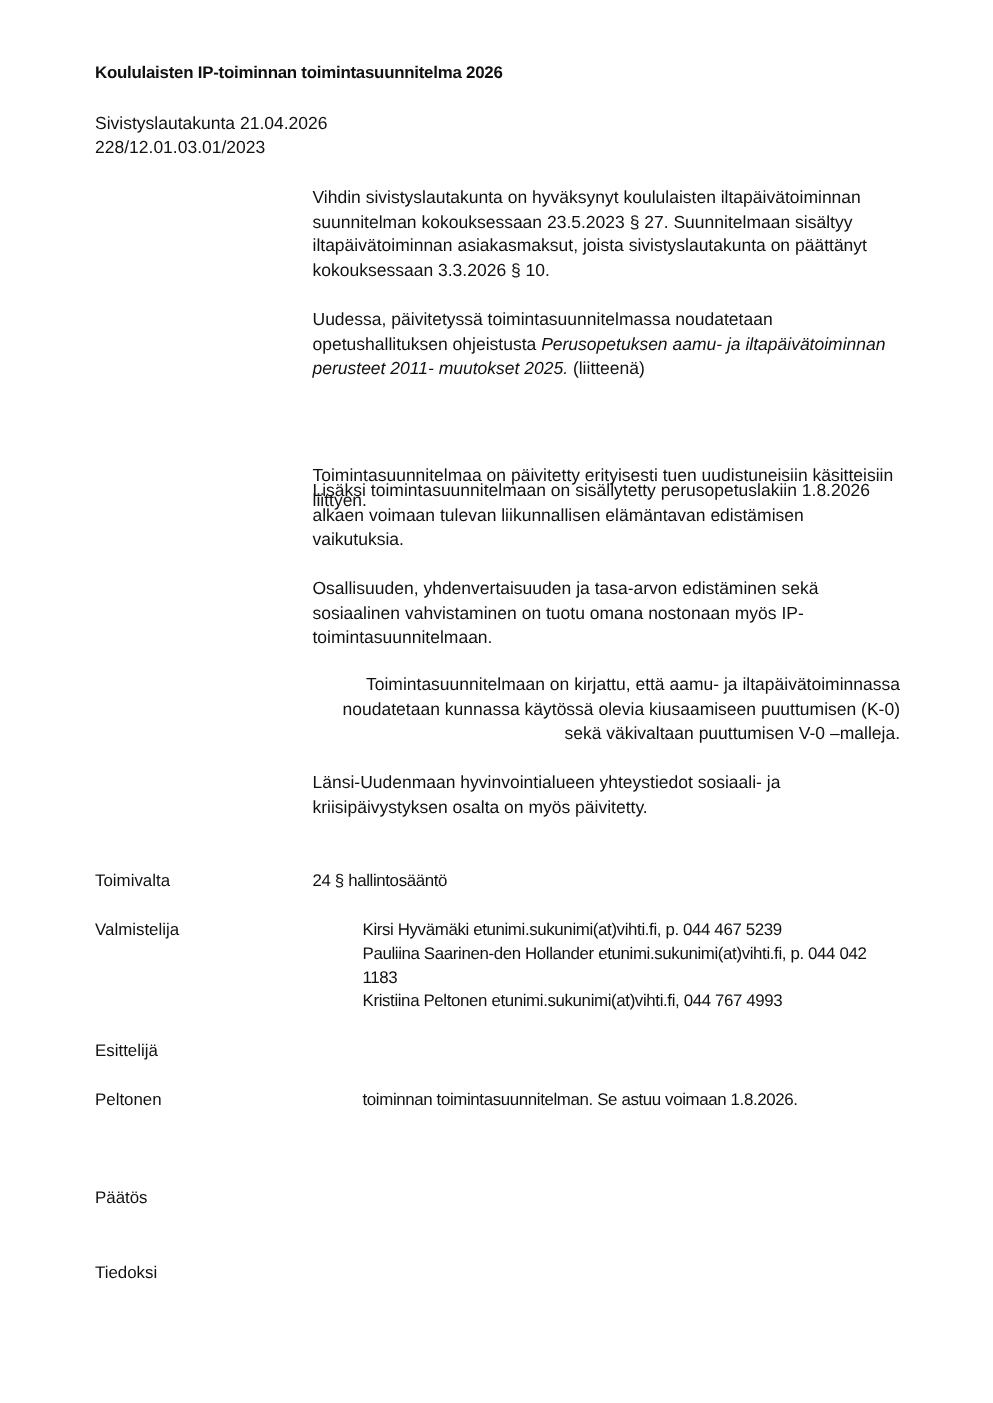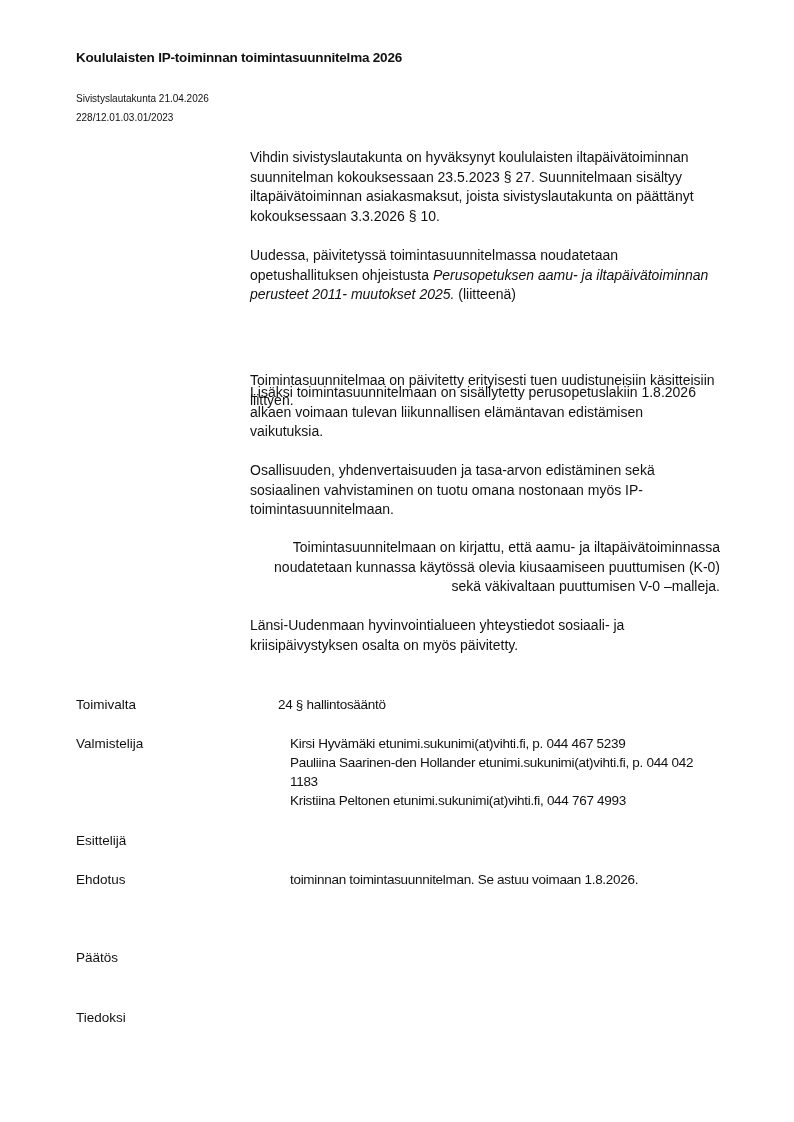--- a/index.html
+++ b/index.html
@@ -7,21 +7,21 @@
       width: 794px; height: 1122px; position: relative; overflow: hidden;
       font-family: "Liberation Sans", sans-serif;
       color: #111111;
       font-size: 14px;
     }
     .page { position: absolute; left: 0; top: 0; width: 794px; height: 860px; }
     .title {
       position: absolute; left: 76px; top: 50px;
       font-weight: bold; font-size: 13.5px; letter-spacing: -0.2px;
     }
-    .meta { position: absolute; left: 76px; top: 89px; line-height: 19px; font-size: 10px; }
+    .meta { position: absolute; left: 76px; top: 89px; line-height: 19px; font-size: 14px; }
     .meta div { white-space: nowrap; }
     .body-block { position: absolute; left: 250px; width: 470px; }
     .para { line-height: 19.5px; font-size: 14px; margin: 0; }
     .para i { font-style: italic; }
     .row-label { position: absolute; left: 76px; font-size: 13.5px; line-height: 19px; }
     .row-value { position: absolute; left: 250px; width: 470px; font-size: 13.5px; line-height: 19px; }
     .row-value div { white-space: nowrap; margin-left: 40px; }
     .narrow { letter-spacing: -0.3px; }
   </style>
 </head>
@@ -58,33 +58,33 @@
 
   <div class="body-block" style="top:538px;text-align:right;">
     <p class="para">Toimintasuunnitelmaan on kirjattu, että aamu- ja iltapäivätoiminnassa noudatetaan kunnassa käytössä olevia kiusaamiseen puuttumisen (K-0) sekä väkivaltaan puuttumisen V-0 –malleja.</p>
   </div>
 
   <div class="body-block" style="top:616px;">
     <p class="para">Länsi-Uudenmaan hyvinvointialueen yhteystiedot sosiaali- ja kriisipäivystyksen osalta on myös päivitetty.</p>
   </div>
 
   <div class="row-label" style="top:695px;">Toimivalta</div>
-  <div class="row-value narrow" style="top:695px;margin-left:28px;">24 § hallintosääntö</div>
+  <div class="row-value narrow" style="top:695px;">24 § hallintosääntö</div>
 
   <div class="row-label" style="top:734px;">Valmistelija</div>
   <div class="row-value narrow" style="top:734px;">
     <div>Kirsi Hyvämäki  etunimi.sukunimi(at)vihti.fi,  p. 044 467 5239</div>
     <div>Pauliina Saarinen-den Hollander etunimi.sukunimi(at)vihti.fi, p. 044 042</div>
     <div>1183</div>
     <div>Kristiina Peltonen etunimi.sukunimi(at)vihti.fi, 044 767 4993</div>
   </div>
 
   <div class="row-label" style="top:831px;">Esittelijä</div>
 
-  <div class="row-label" style="top:870px;">Ehdotus</div>
+  <div class="row-label" style="top:870px;">Peltonen</div>
   <div class="row-value narrow" style="top:870px;">
     <div>toiminnan toimintasuunnitelman.  Se astuu voimaan 1.8.2026.</div>
   </div>
 
   <div class="row-label" style="top:948px;">Päätös</div>
 
   <div class="row-label" style="top:1008px;">Tiedoksi</div>
 
 </div>
 

